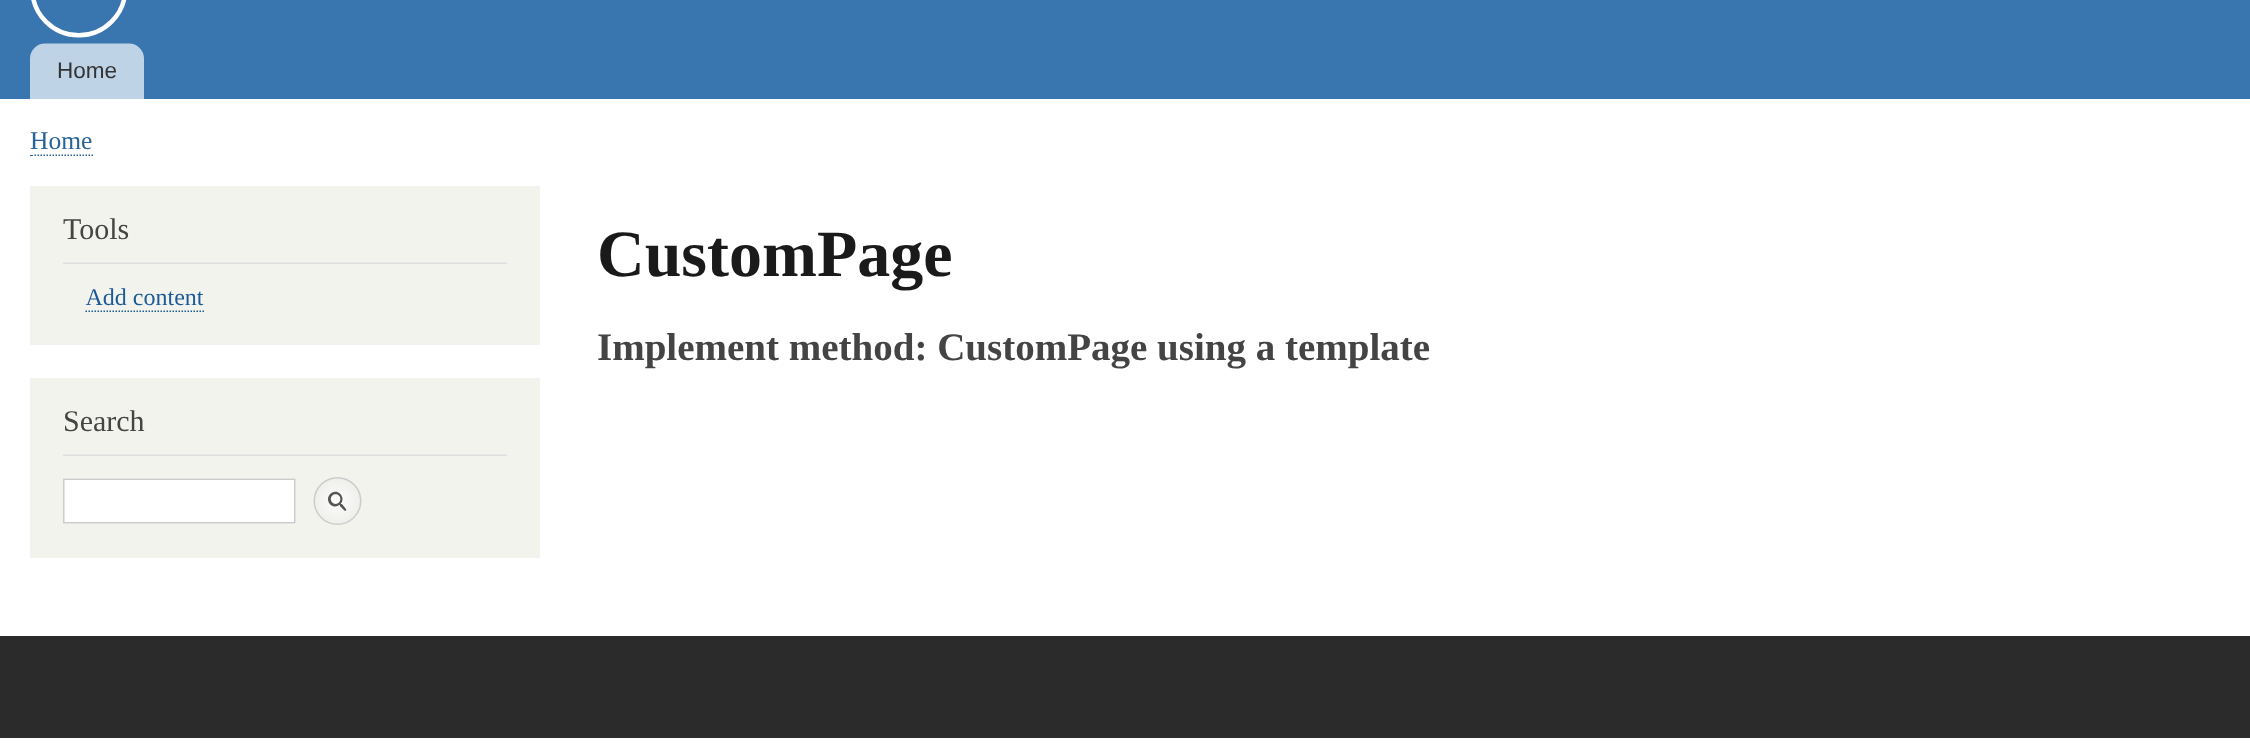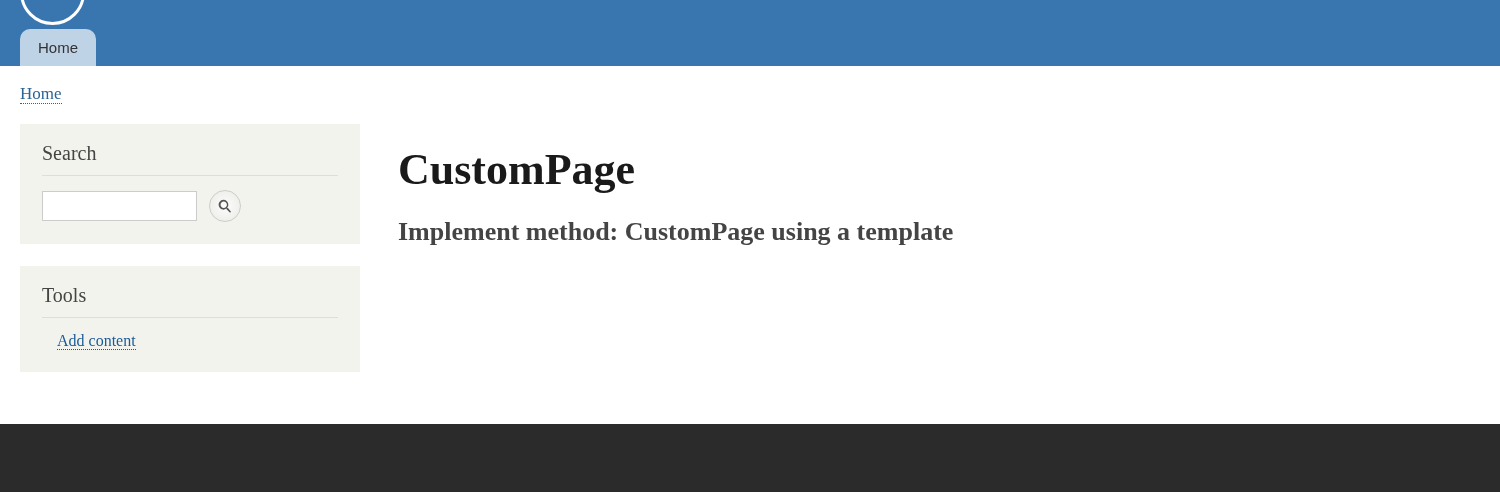--- a/index.html
+++ b/index.html
@@ -148,34 +148,34 @@
   </div>
 </div>
 
 <div class="breadcrumb">
   <a>Home</a>
 </div>
 
 <div class="container">
   <div class="sidebar">
     <div class="sidebar-box">
+      <h2>Tools</h2>
+      <a class="tool-link">Add content</a>
+    </div>
+
+    <div class="sidebar-box">
       <h2>Search</h2>
       <div class="search-row">
         <input type="text" class="search-input" value="" style="">
         <button class="search-btn">
           <svg viewBox="0 0 24 24">
             <path d="M15.5 14h-.79l-.28-.27a6.471 6.471 0 001.48-5.34C15.28 5.01 12.43 2.4 9.03 2.5 4.8 2.62 1.62 6.8 2.5 11.03c.56 2.72 2.73 4.92 5.46 5.38a6.47 6.47 0 005.27-1.48l.27.28v.79l4.25 4.25c.41.41 1.08.41 1.49 0 .41-.41.41-1.08 0-1.49L15.5 14zm-6 0C7.01 14 5 11.99 5 9.5S7.01 5 9.5 5 14 7.01 14 9.5 11.99 14 9.5 14z"></path>
           </svg>
         </button>
       </div>
-    </div>
-
-    <div class="sidebar-box">
-      <h2>Tools</h2>
-      <a class="tool-link">Add content</a>
     </div>
   </div>
 
   <div class="main">
     <h1 class="page-title">CustomPage</h1>
     <h2 class="page-subtitle">Implement method: CustomPage using a template</h2>
   </div>
 </div>
 
 <div class="footer"></div>

